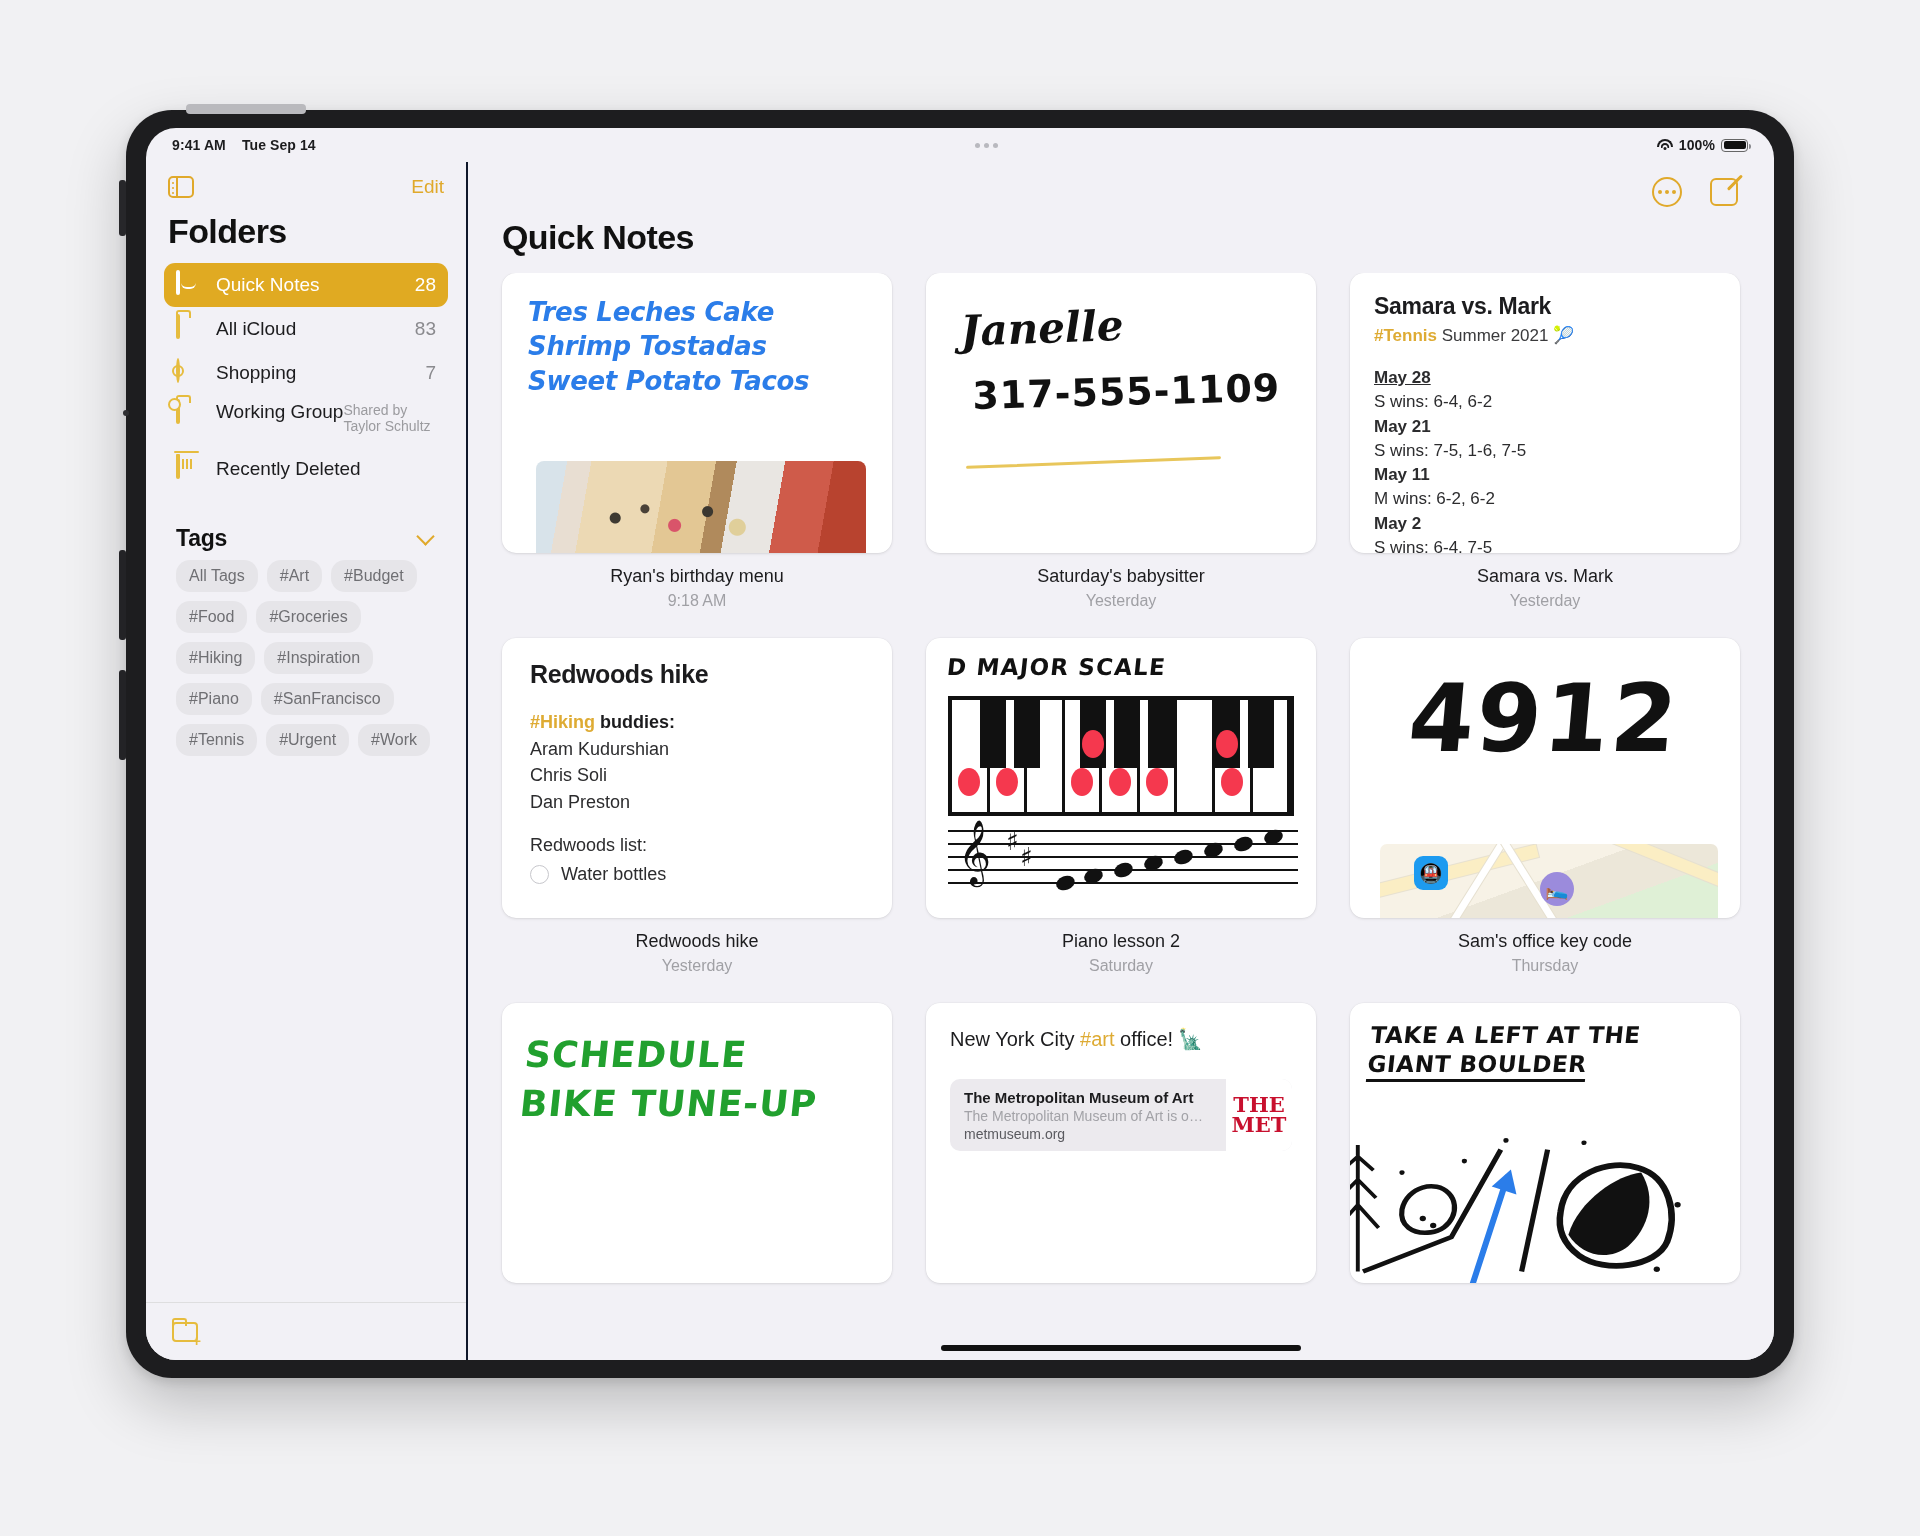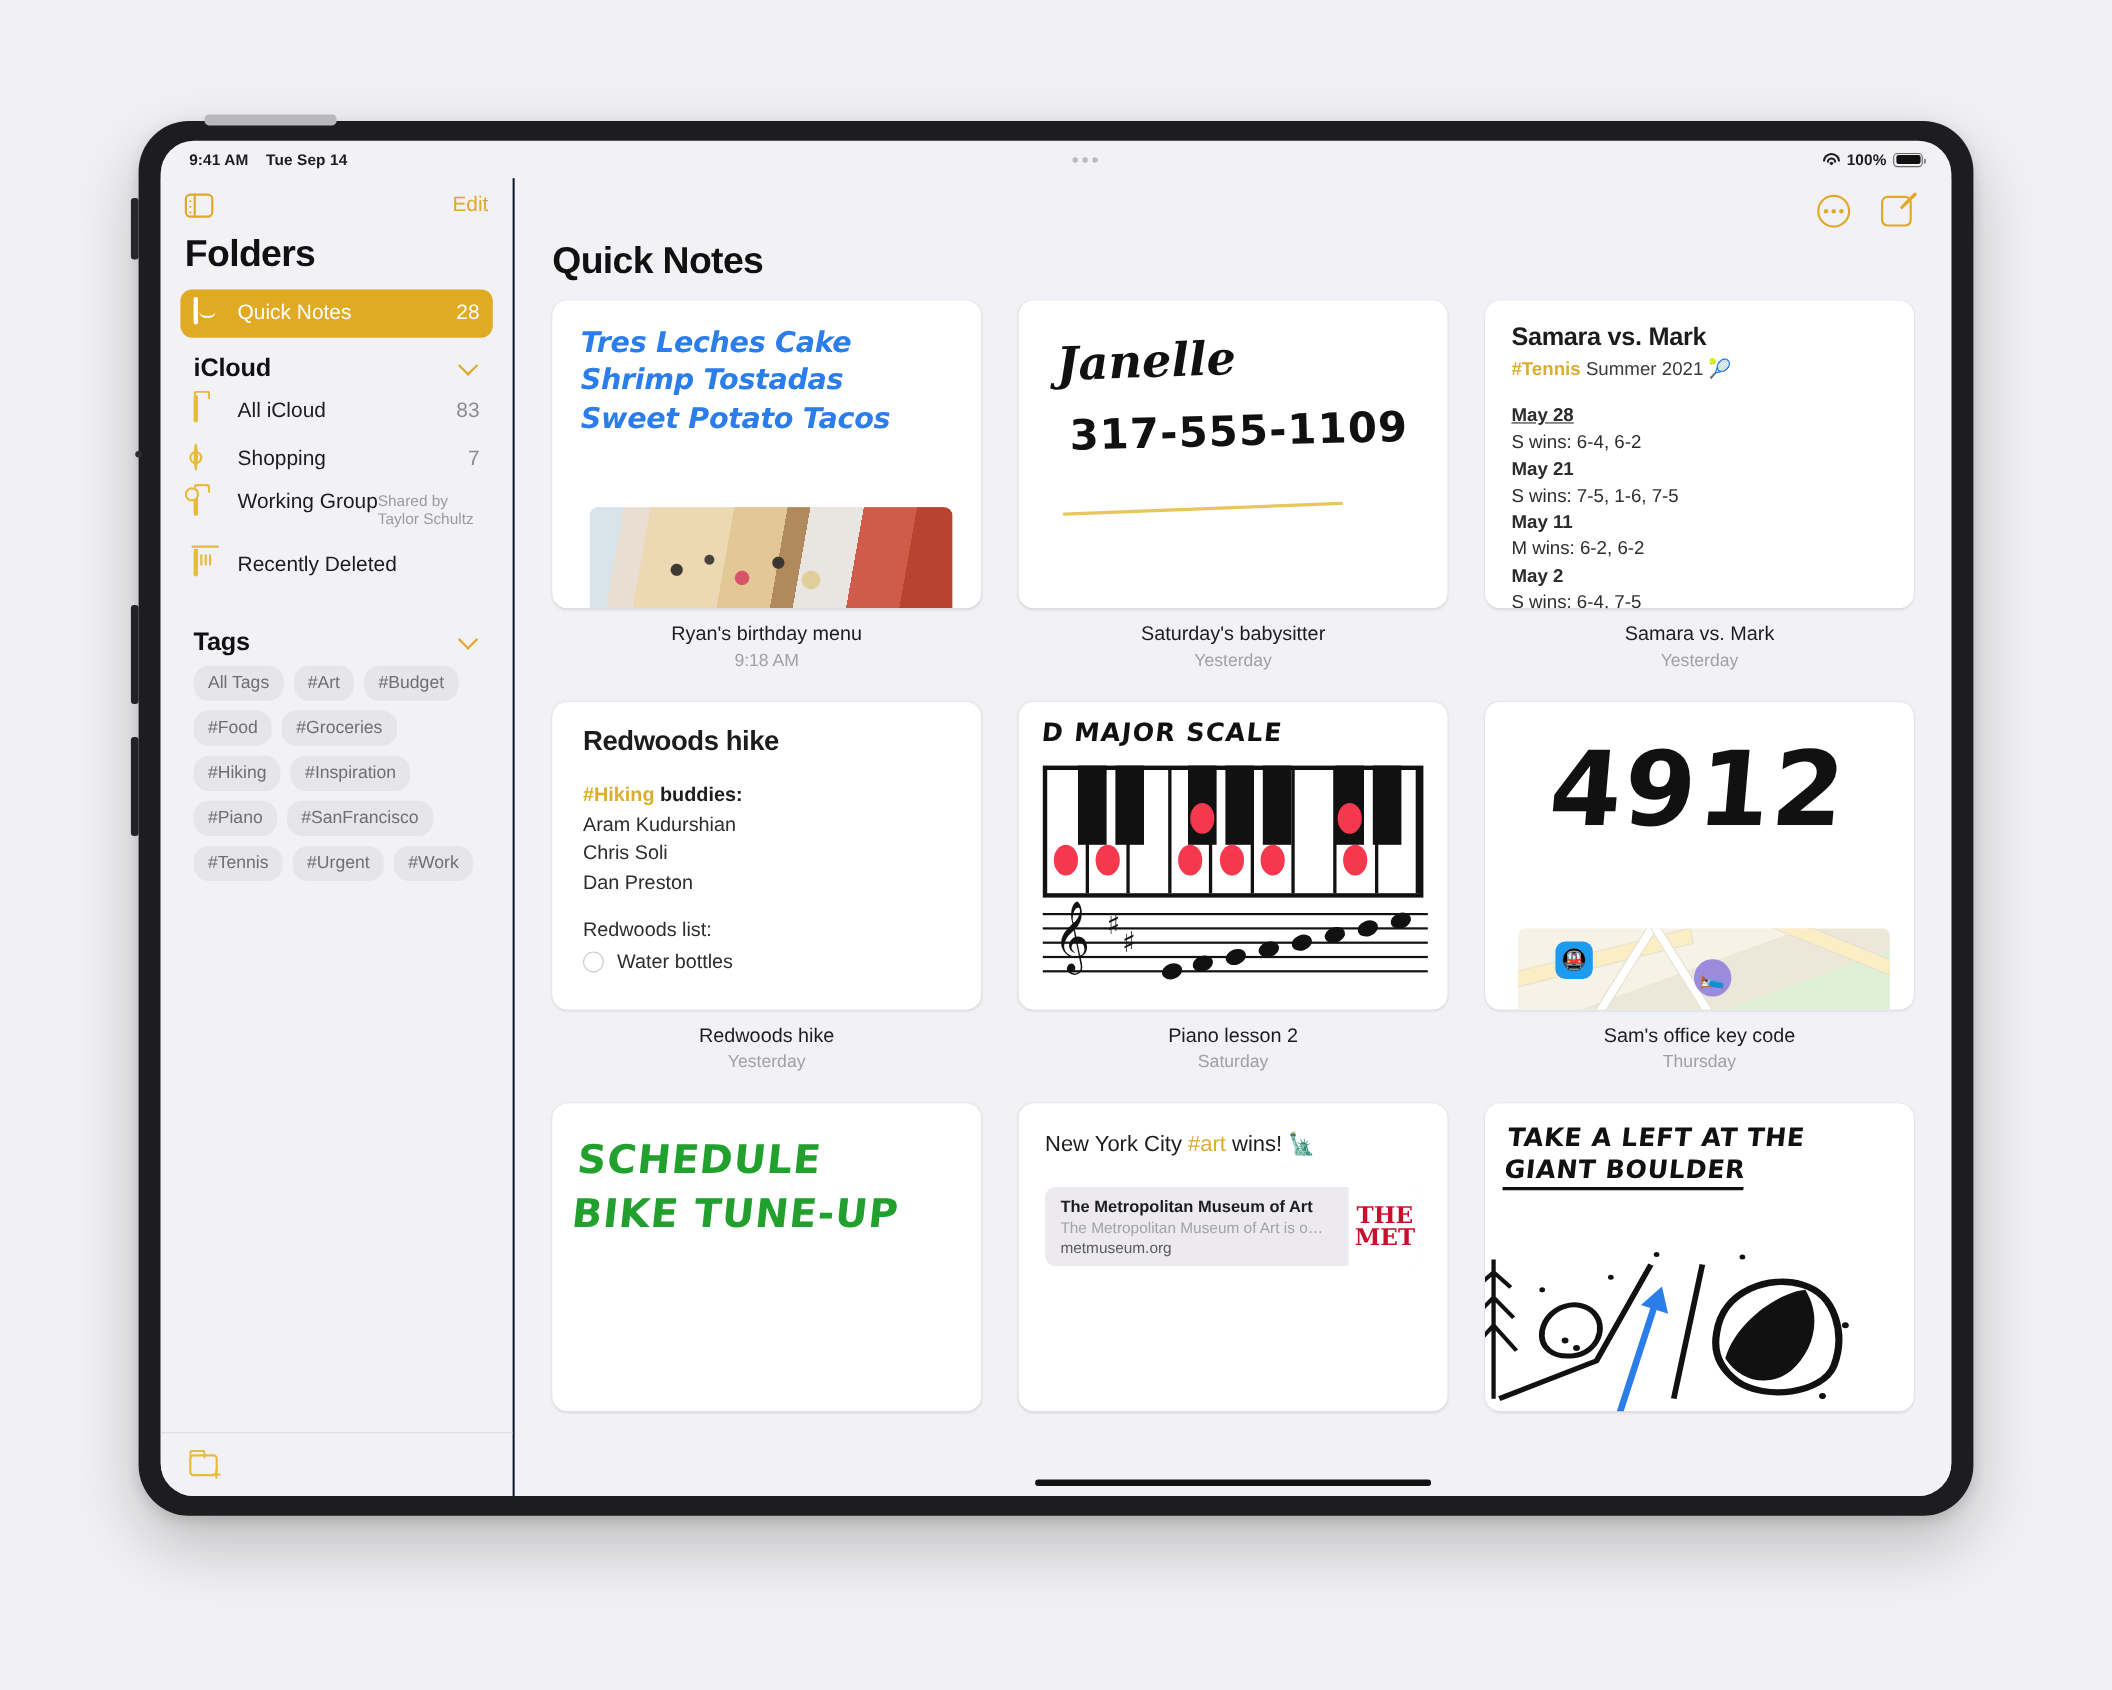--- a/index.html
+++ b/index.html
@@ -320,24 +320,20 @@
           <div id="folders-title">Folders</div>
 
           <div id="sb-scroll">
 
             <div class="row selected">
               <span class="ico"><span class="qn-ico"></span></span>
               <span class="label">Quick Notes</span>
               <span class="count">28</span>
             </div>
 
-            <div class="grp-head">
-              <span class="t">iCloud</span>
-              <span class="chev"></span>
-            </div>
 
             <div class="row">
               <span class="ico"><span class="folder-ico"></span></span>
               <span class="label">All iCloud</span>
               <span class="count">83</span>
             </div>
 
 
             <div class="row">
               <span class="ico"><span class="gear-ico"></span></span>
@@ -550,21 +546,21 @@
                     <div>SCHEDULE</div>
                     <div>BIKE TUNE-UP</div>
                   </div>
                 </div>
                 <div class="note-title" style="visibility:hidden">Schedule bike tune-up</div>
               </div>
 
               <div class="note">
                 <div class="thumb">
                   <div class="nyc-line">
-                    <span>New York City </span><span class="tagy">#art</span><span> wins! </span><span>🗽</span>
+                    <span>New York City </span><span class="tagy">#art</span><span> office! </span><span>🗽</span>
                   </div>
                   <div class="linkprev">
                     <div class="lp-txt">
                       <div class="lp-t">The Metropolitan Museum of Art</div>
                       <div class="lp-d">The Metropolitan Museum of Art is o…</div>
                       <div class="lp-u">metmuseum.org</div>
                     </div>
                     <div class="lp-logo">
                       <span>THE</span>
                       <span>MET</span>

